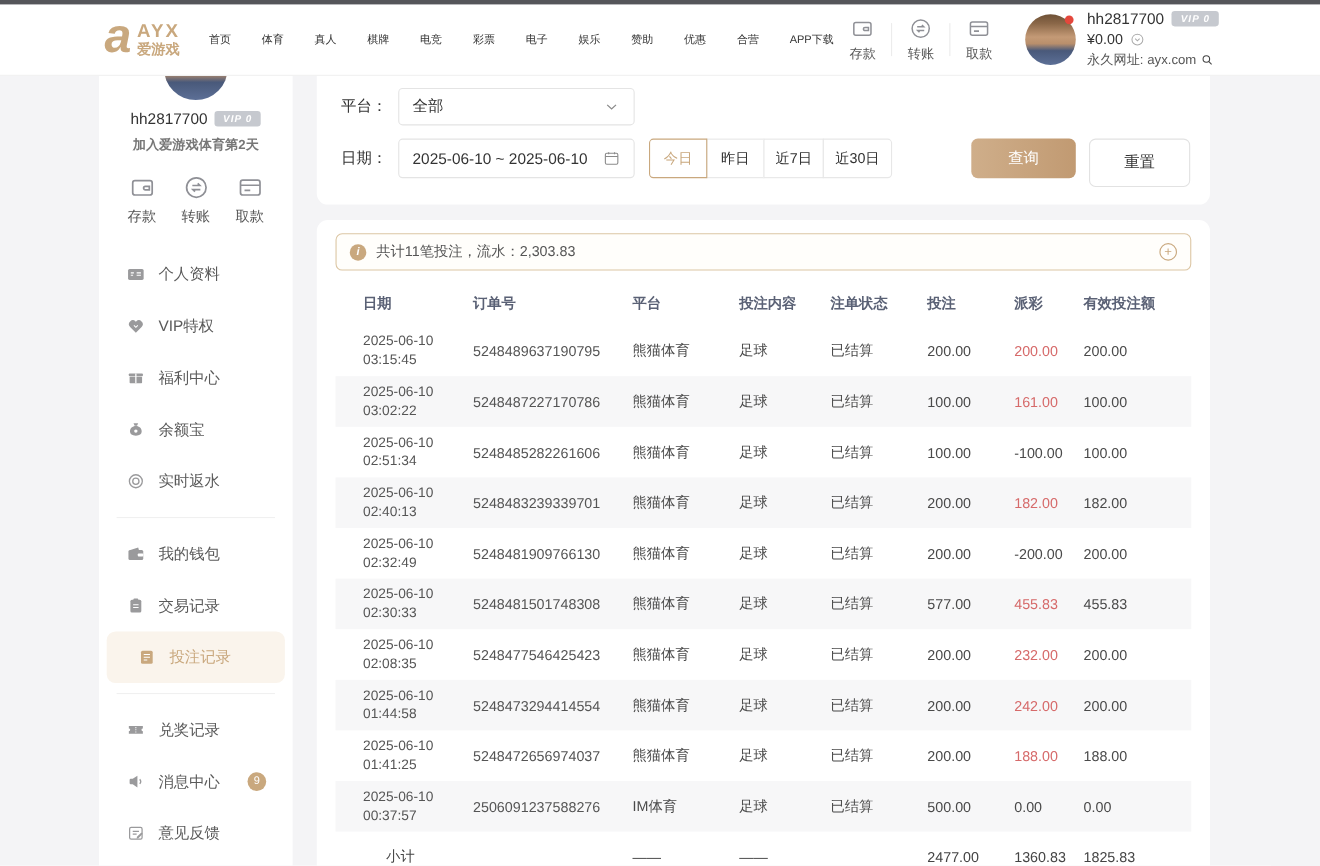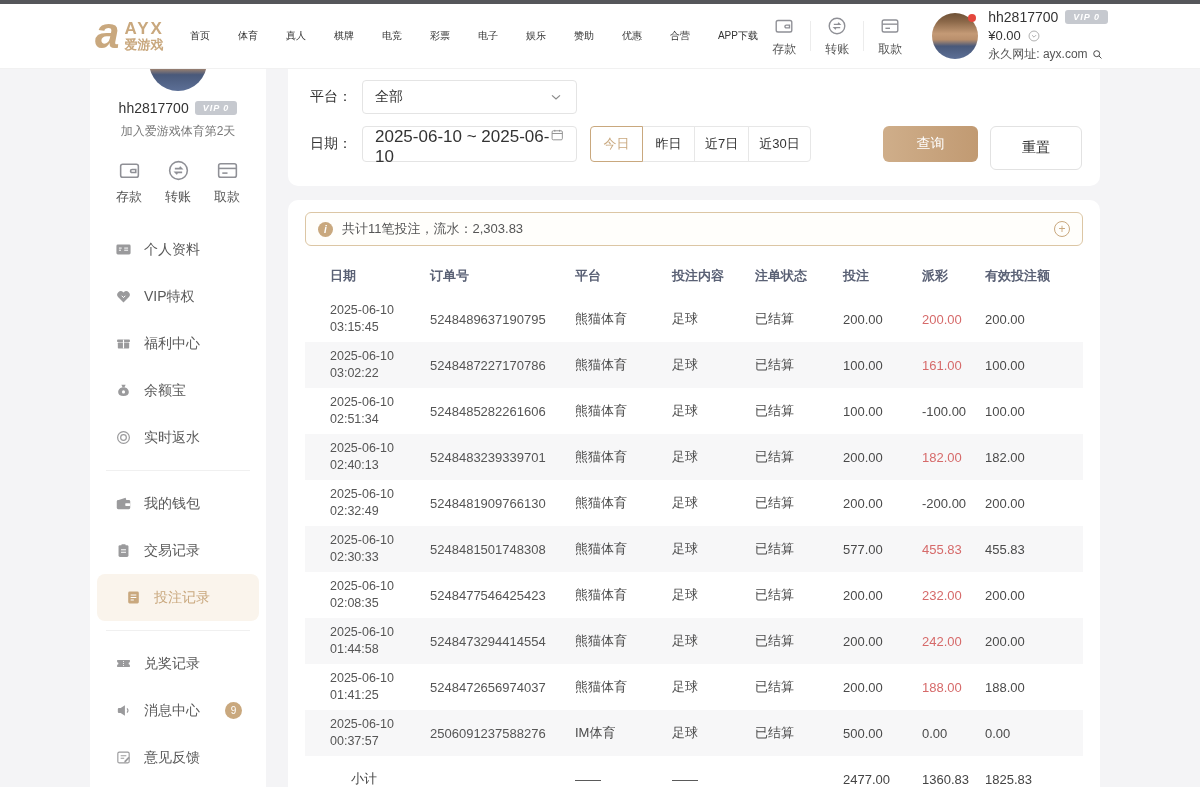--- a/index.html
+++ b/index.html
@@ -30,41 +30,41 @@
   .ui-row2 { display:flex; gap:6px; align-items:center; font-size:13px; color:#333; }
   .ui-row2 svg { width:14px; height:14px; }
   .ui-row3 { color:#555; font-size:12px; display:flex; align-items:center; gap:3px; }
   .ui-row3 svg { width:13px; height:13px; }
 
   
   .sidebar { position:absolute; left:90px; top:69px; width:176px; bottom:0; background:#fff; z-index:5; }
   .sb-avatar { width:58px; height:58px; border-radius:50%; margin:-36px auto 0; position:relative; z-index:1;
     background:linear-gradient(180deg,#6e5136 0%,#8a6748 18%,#c49a76 45%,#b98f6c 58%,#49597a 72%,#5c6f96 100%); }
   .sb-name { display:flex; justify-content:center; align-items:center; gap:6px; margin-top:9px; font-size:14px; color:#333; }
-  .sb-join { text-align:center; font-size:12px; color:#777; margin-top:7px; }
+  .sb-join { text-align:center; font-size:12px; color:#777; margin-top:7px;font-weight:bold; }
   .sb-actions { display:flex; justify-content:space-between; padding:0 26px; margin-top:18px; }
   .sb-action { display:flex; flex-direction:column; align-items:center; gap:5px; font-size:13px; color:#555; cursor:pointer; }
   .sb-action svg { width:25px; height:25px; color:#8f9096; }
   .sb-menu { margin-top:20px; }
   .sb-item { display:flex; align-items:center; gap:12px; height:47px; padding-left:25px; font-size:14px; color:#5a5a5a; cursor:pointer; }
   .sb-item svg { width:17px; height:17px; color:#9a9a9c; flex:none; }
   .sb-item.active { background:#faf4ec; color:#c9a87e; margin:0 7px; padding-left:28px; border-radius:8px; }
   .sb-item.active svg { color:#c9a87e; }
   .sb-badge { margin-left:auto; margin-right:24px; width:17px; height:17px; background:#c9a87e; color:#fff; border-radius:50%; font-size:10px; display:flex; align-items:center; justify-content:center; }
   .sb-divider { height:1px; background:#f0f0f0; margin:9px 16px; }
 
   
   .filter-card { position:absolute; left:288px; top:69px; width:812px; height:117px; background:#fff; border-radius:0 0 10px 10px; z-index:4; }
   .f-row { position:absolute; left:22px; display:flex; align-items:center; }
   .f-row1 { top:11px; }
   .f-row2 { top:57px; }
   .f-label { font-size:14px; color:#333; width:52px; }
   .f-select { width:215px; height:34px; border:1px solid #e4e4e4; border-radius:4px; display:flex; align-items:center; justify-content:space-between; padding:0 12px; font-size:14px; color:#333; background:#fff; cursor:pointer; }
   .f-select svg, .f-date svg { width:16px; height:16px; color:#8a8a8a; }
-  .f-date { width:215px; height:36px; border:1px solid #e4e4e4; border-radius:4px; display:flex; align-items:flex-start; justify-content:space-between; padding:0 12px; font-size:17px; color:#333; background:#fff; cursor:pointer; }
+  .f-date { width:215px; height:36px; border:1px solid #e4e4e4; border-radius:4px; display:flex; align-items:center; justify-content:space-between; padding:0 12px; font-size:14px; color:#333; background:#fff; cursor:pointer; }
   .range-group { display:flex; margin-left:13px; }
   .range-btn { min-width:53px; height:36px; padding:0 10px; border:1px solid #e7e7e7; margin-left:-1px; display:flex; align-items:center; justify-content:center; font-size:13px; color:#333; background:#fff; cursor:pointer; position:relative; }
   .range-btn:first-child { margin-left:0; border-radius:4px 0 0 4px; }
   .range-btn:last-child { border-radius:0 4px 4px 0; }
   .range-btn.active { border:1px solid #c9a87e; color:#c9a87e; z-index:2; }
   .f-buttons { position:absolute; right:18px; top:57px; display:flex; gap:12px; }
   .btn-query { width:95px; height:36px; background:linear-gradient(90deg,#cfae8a,#c19a72); color:#fff; border:none; border-radius:6px; font-size:14px; cursor:pointer; font-family:inherit; }
   .btn-reset { width:92px; height:44px; background:#fff; color:#333; border:1px solid #e2e2e2; border-radius:6px; font-size:14px; cursor:pointer; font-family:inherit; }
 
   

